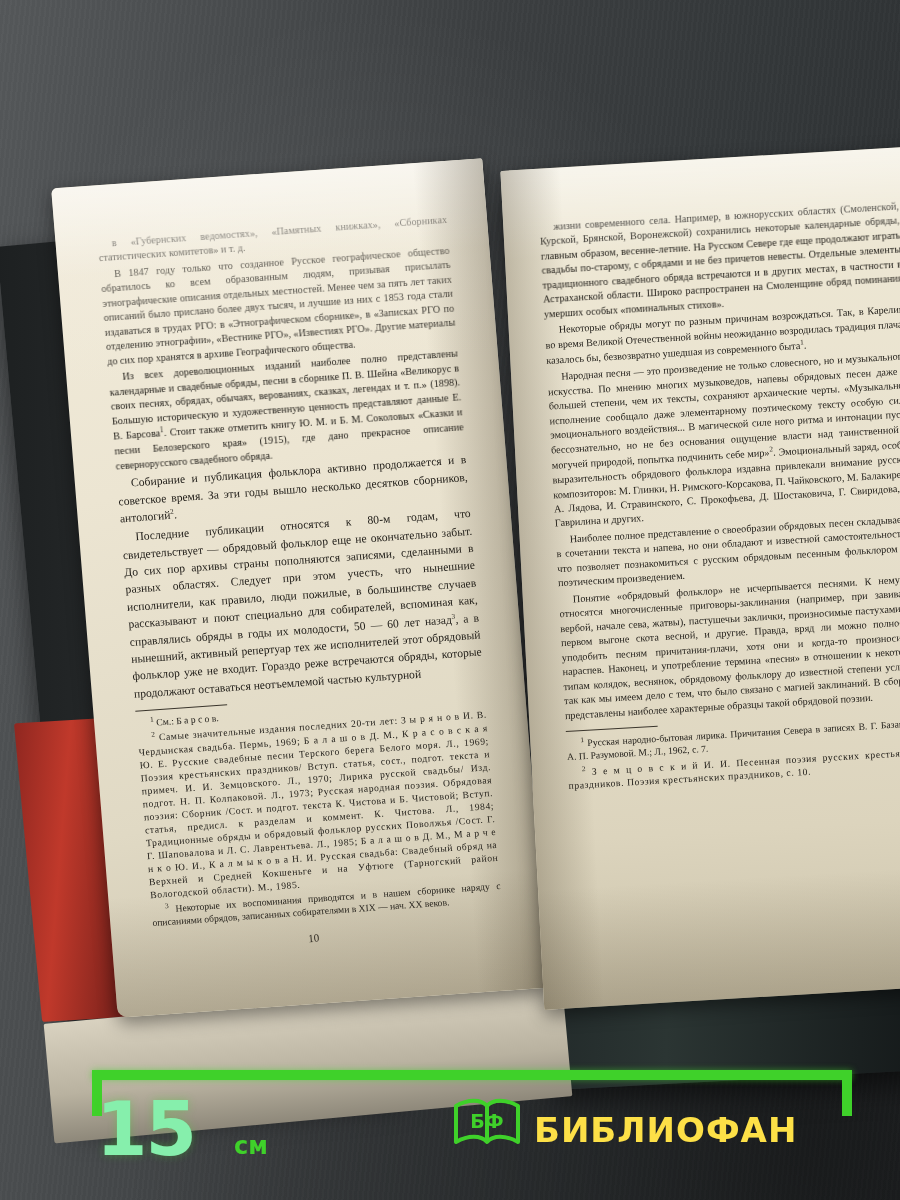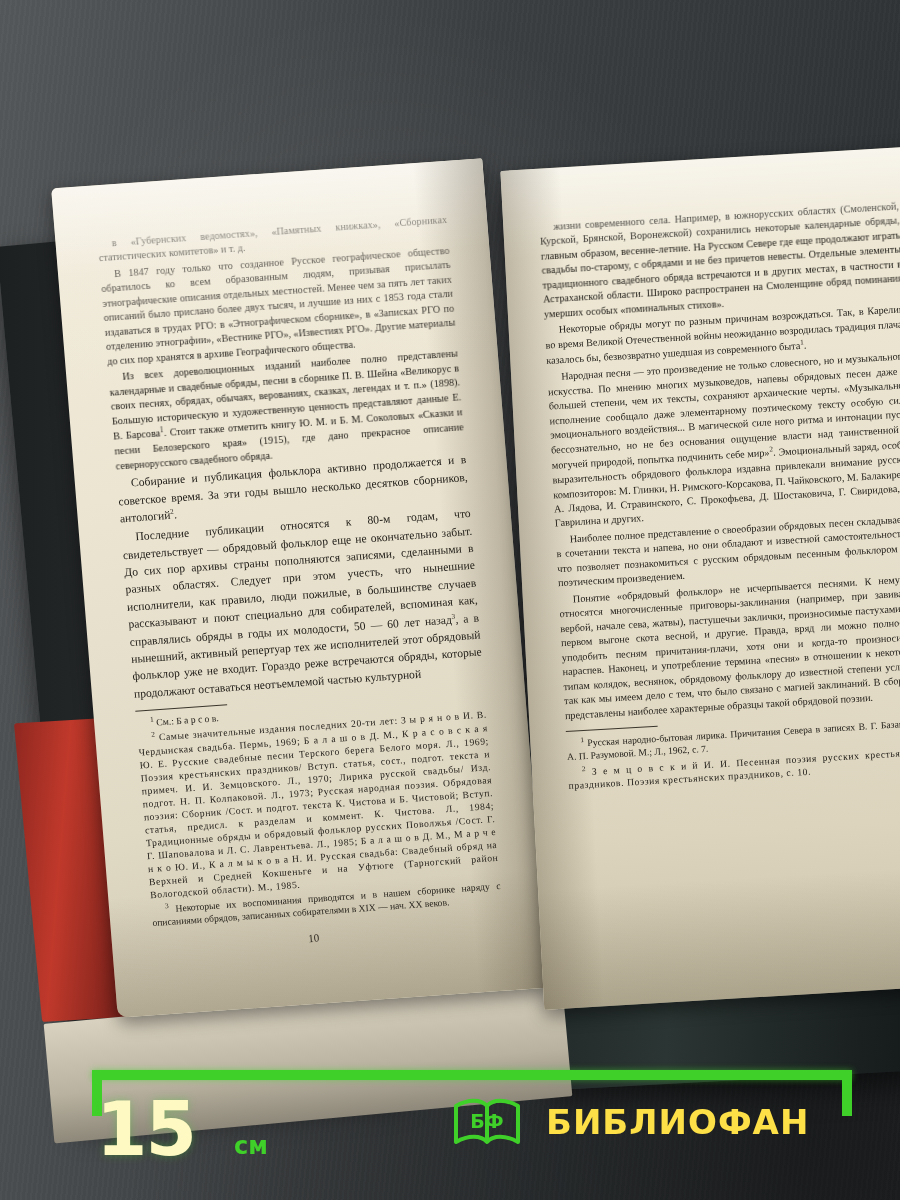--- a/index.html
+++ b/index.html
@@ -252,40 +252,40 @@
     height: 46px;
     background: #3fd12a;
   }
   .ruler-num {
     position: absolute;
     left: 96px;
     top: 26px;
     font-family: "DejaVu Sans", sans-serif;
     font-weight: 700;
     font-size: 74px;
-    color: #fef9c3;
+    color: #86efac;
     letter-spacing: -2px;
     text-shadow: 0 0 8px rgba(63,209,42,.35);
   }
   .ruler-unit {
     position: absolute;
     left: 234px;
     top: 72px;
     font-family: "DejaVu Sans", sans-serif;
     font-weight: 700;
     font-size: 24px;
     color: #3fd12a;
   }
   .wm {
     position: absolute;
     left: 452px;
     top: 34px;
     display: flex;
-    align-items: center;
-    gap: 24px;
+    align-items: flex-end;
+    gap: 12px;
   }
   .wm-logo {
     width: 70px;
     height: 56px;
     position: relative;
   }
   .wm-logo .book-ic {
     position: absolute;
     left: 0; top: 0;
     width: 70px; height: 56px;

